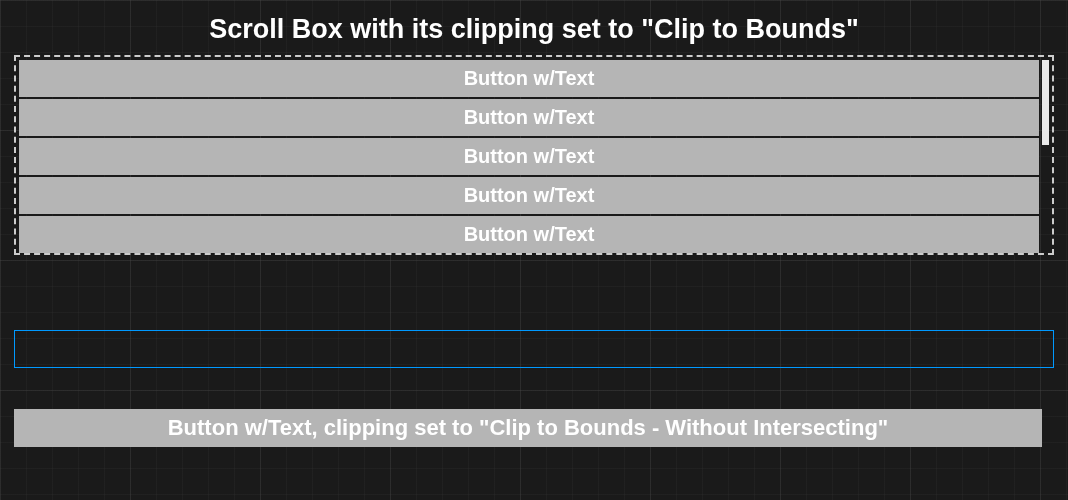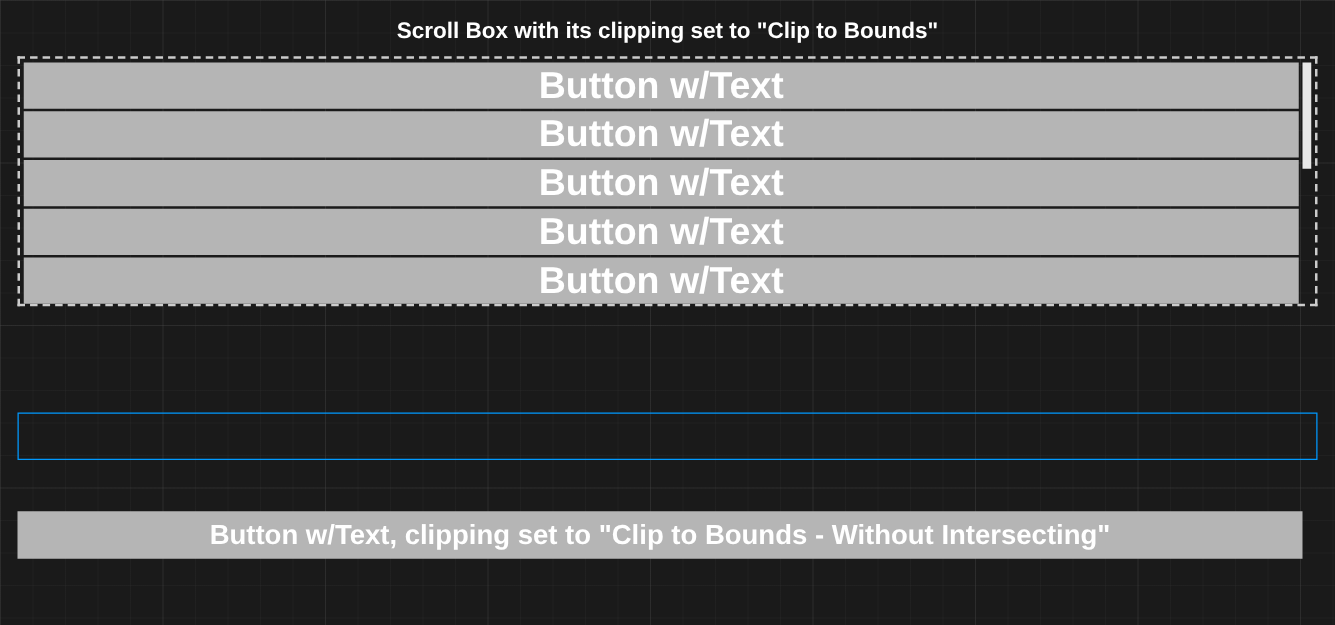--- a/index.html
+++ b/index.html
@@ -17,21 +17,21 @@
         linear-gradient(rgba(80,80,80,0.12) 1px, transparent 1px),
         linear-gradient(90deg, rgba(80,80,80,0.12) 1px, transparent 1px);
       background-size: 130px 130px, 130px 130px, 26px 26px, 26px 26px;
       font-family: Arial, Helvetica, sans-serif;
       overflow: hidden;
       position: relative;
     }
     .title {
       color: #ffffff;
       font-weight: bold;
-      font-size: 18px;
+      font-size: 27px;
       text-align: center;
       padding-top: 14px;
       padding-bottom: 10px;
     }
     .scrollbox-outer {
       position: relative;
       margin: 0 14px;
       border: 2px dashed #cccccc;
       height: 200px;
       padding: 3px 3px 3px 3px;
@@ -52,21 +52,21 @@
       top: 0;
       left: 0;
       width: 100%;
       height: 85px;
       background: #e8e8e8;
     }
     .list-button {
       background-color: #b5b5b5;
       color: #ffffff;
       font-weight: bold;
-      font-size: 30px;
+      font-size: 20px;
       text-align: center;
       height: 37px;
       line-height: 37px;
       margin-bottom: 2px;
       cursor: pointer;
     }
     .list-button:last-child {
       margin-bottom: 0;
     }
     .selection-box {

